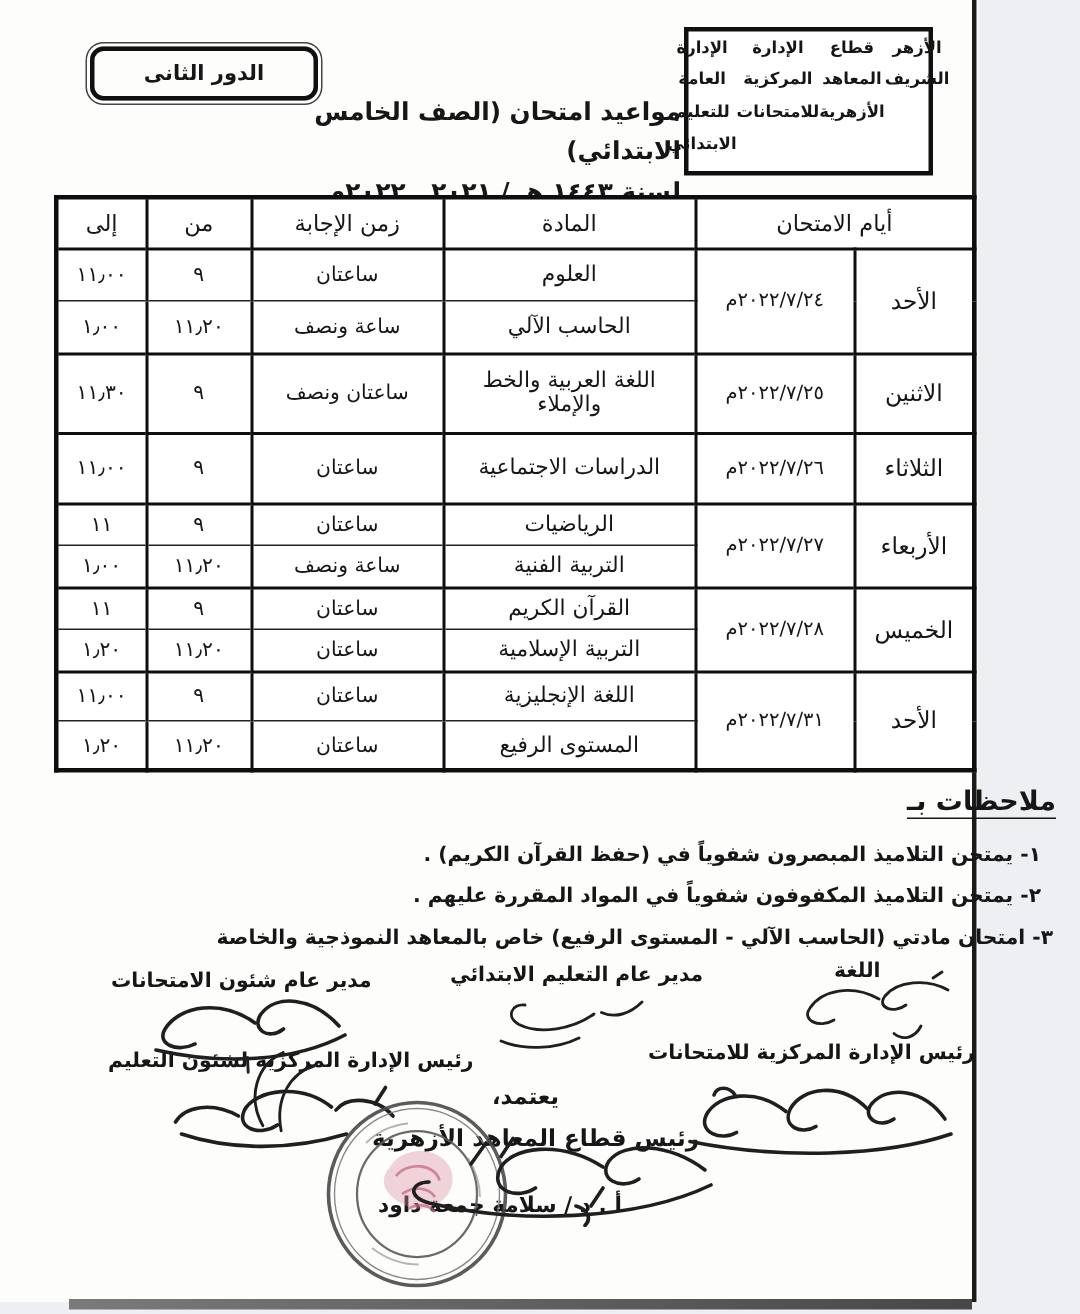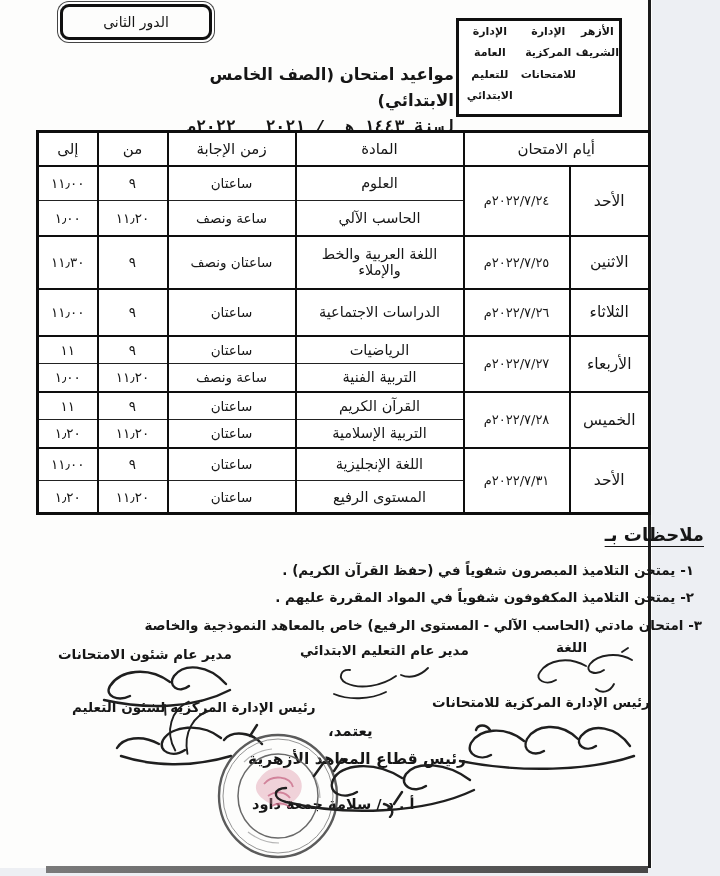--- a/index.html
+++ b/index.html
@@ -10,37 +10,37 @@
     color:#161616;
     overflow:hidden;
   }
   .photo { position:relative; width:720px; height:876px; background:#edeff3; direction:rtl; }
   .paper { position:absolute; left:0; top:0; width:652px; height:868px; background:#fdfdfc; }
   .paper-edge { position:absolute; left:648px; top:0; width:3px; height:868px; background:#1b1b1b; }
   .bottom-bar { position:absolute; left:46px; top:866px; width:602px; height:7px; background:linear-gradient(90deg,#7a7a7a,#474747); }
 
   
   .round-box {
-    position:absolute; left:60px; top:4px; width:152px; height:36px;
+    position:absolute; left:60px; top:31px; width:152px; height:36px;
     border:3px solid #101010; border-radius:9px;
     box-shadow:0 0 0 2px #fff, 0 0 0 3px #444;
     display:flex; align-items:center; justify-content:center;
-    font-weight:normal; font-size:14px;
+    font-weight:bold; font-size:14px;
   }
   .letterhead {
     position:absolute; left:456px; top:18px; width:166px; height:99px;
     border:3px solid #101010; background:#fff;
     display:flex; flex-direction:row; justify-content:center;
     text-align:center; font-weight:bold; font-size:11px; line-height:1.95;
   }
   .doc-title {
     position:absolute; left:148px; top:62px; width:306px;
     text-align:right; font-weight:bold; font-size:16.5px; line-height:1.6;
   }
-  .doc-title .l2 { text-decoration:underline; text-underline-offset:4px;font-family:Liberation Mono, monospace; }
+  .doc-title .l2 { text-decoration:underline; text-underline-offset:4px; }
 
   
   table.sched {
     position:absolute; left:36px; top:130px; width:612px;
     border-collapse:collapse; border:3px solid #0e0e0e;
     background:#fff; table-layout:fixed;
   }
   table.sched th, table.sched td {
     border:2.4px solid #0e0e0e; text-align:center; vertical-align:middle;
     font-weight:normal; padding:2px 3px; overflow:hidden;
@@ -79,20 +79,21 @@
   <div class="paper"></div>
   <div class="paper-edge"></div>
   <div class="bottom-bar"></div>
 
   <div class="round-box">
     <span>الدور الثانى</span>
   </div>
 
   <div class="letterhead">
     <div>الأزهر الشريف</div>
+    <div>قطاع المعاهد الأزهرية</div>
     <div>الإدارة المركزية للامتحانات</div>
     <div>الإدارة العامة للتعليم الابتدائي</div>
   </div>
 
   <div class="doc-title">
     <div class="l1">مواعيد امتحان (الصف الخامس الابتدائي)</div>
     <div class="l2">لسنة ١٤٤٣ هـ  / ٢٠٢١ ـ ٢٠٢٢م</div>
   </div>
 
   <table class="sched">
@@ -197,21 +198,21 @@
 
   <div class="notes">
     <div class="notes-heading">ملاحظات بـ</div>
     <div class="note-item n1">١- يمتحن التلاميذ المبصرون شفوياً في (حفظ القرآن الكريم) .</div>
     <div class="note-item n2">٢- يمتحن التلاميذ المكفوفون شفوياً في المواد المقررة عليهم .</div>
     <div class="note-item n3">٣- امتحان مادتي (الحاسب الآلي - المستوى الرفيع)  خاص بالمعاهد النموذجية والخاصة</div>
   </div>
 
   <div class="sig-label" style="left:556px; top:639px;">اللغة</div>
   <div class="sig-label" style="left:300px; top:642px;">مدير عام التعليم الابتدائي</div>
-  <div class="sig-label" style="left:58px;  top:646px;">مدير عام شئون الامتحانات</div>
+  <div class="sig-label" style="left:74px;  top:646px;">مدير عام شئون الامتحانات</div>
   <div class="sig-label" style="left:432px; top:694px;">رئيس الإدارة المركزية للامتحانات</div>
   <div class="sig-label" style="left:72px;  top:699px;">رئيس الإدارة المركزية لشئون التعليم</div>
   <div class="sig-label approve-label" style="left:328px; top:722px;">يعتمد،</div>
   <div class="sig-label big-label" style="left:248px; top:750px;">رئيس قطاع المعاهد الأزهرية</div>
   <div class="sig-label" style="left:252px; top:796px; font-size:14.5px;">أ . د / سلامة جمعة داود</div>
 
   <svg class="sig-svg thin" style="left:518px; top:646px;" width="122" height="58" viewBox="0 0 122 58">
     <path d="M114,14 C100,6 80,8 72,18 C66,26 78,30 86,24"></path>
     <path d="M68,20 C50,10 30,14 22,26 C16,34 28,40 38,34"></path>
     <path d="M96,38 c-4,8 -12,10 -18,5"></path>

